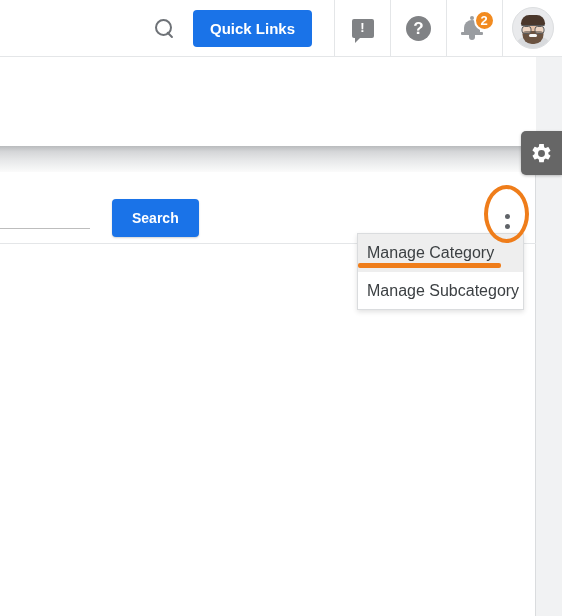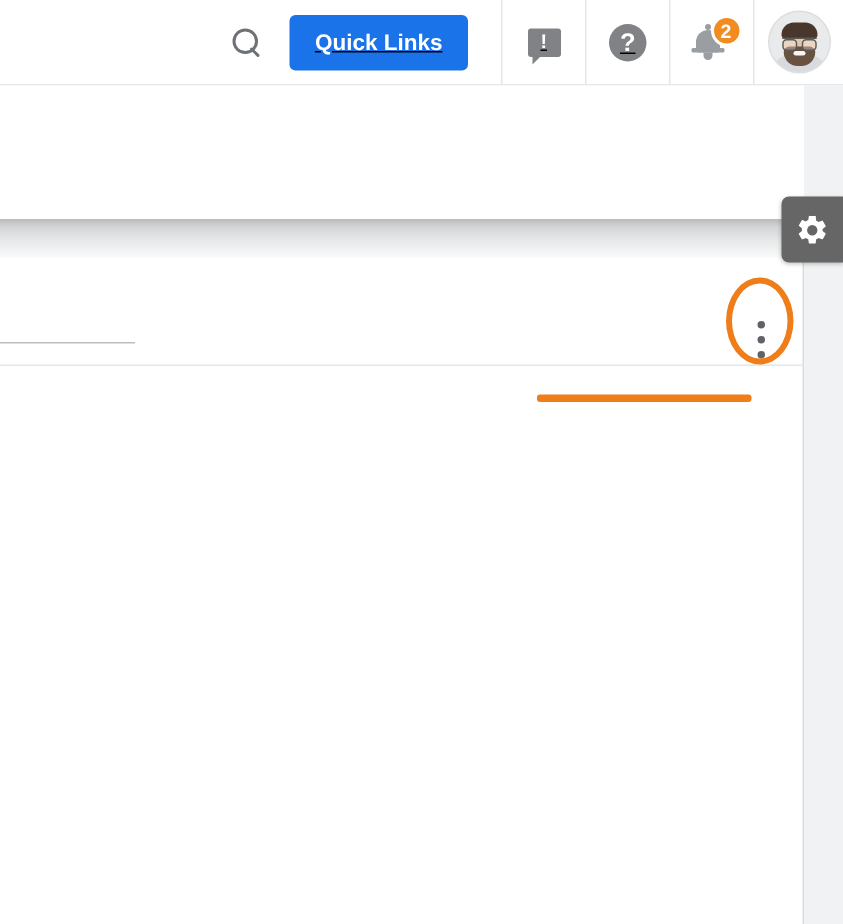--- a/index.html
+++ b/index.html
@@ -14,21 +14,20 @@
   
   .topbar {
     position: absolute; left: 0; top: 0; width: 562px; height: 57px;
     background: #ffffff;
     border-bottom: 1px solid #e4e6e8;
     display: flex; align-items: stretch; justify-content: flex-end;
   }
   .tb-cell {
     display: flex; align-items: center; justify-content: center;
     height: 100%;
-    text-decoration: underline;
   }
   .tb-sep { border-left: 1px solid #e4e6e8; }
 
   .cell-search { width: 56px; }
   .cell-quicklinks { padding: 0 22px 0 0; }
   .cell-icon { width: 56px; position: relative; }
   .cell-avatar { width: 60px; }
 
   
   .mag { width: 19px; height: 19px; position: relative; display:block; }
@@ -302,29 +301,34 @@
   </div>
 
   <div class="card">
 
     <div class="toolbar">
 
       <div class="search-field">
         <input type="text" placeholder="Title" style="">
       </div>
 
+      <button class="btn-blue btn-search">Search</button>
 
 
       <div class="kebab">
         <i></i>
         <i></i>
         <i></i>
       </div>
     </div>
 
     <div class="divider"></div>
   </div>
 
+  <div class="dropdown">
+    <div class="dd-item hovered">Manage Category</div>
+    <div class="dd-item">Manage Subcategory</div>
+  </div>
 
   <div class="annot-ellipse"></div>
   <div class="annot-underline"></div>
 
 </div>
 
 </body></html>

